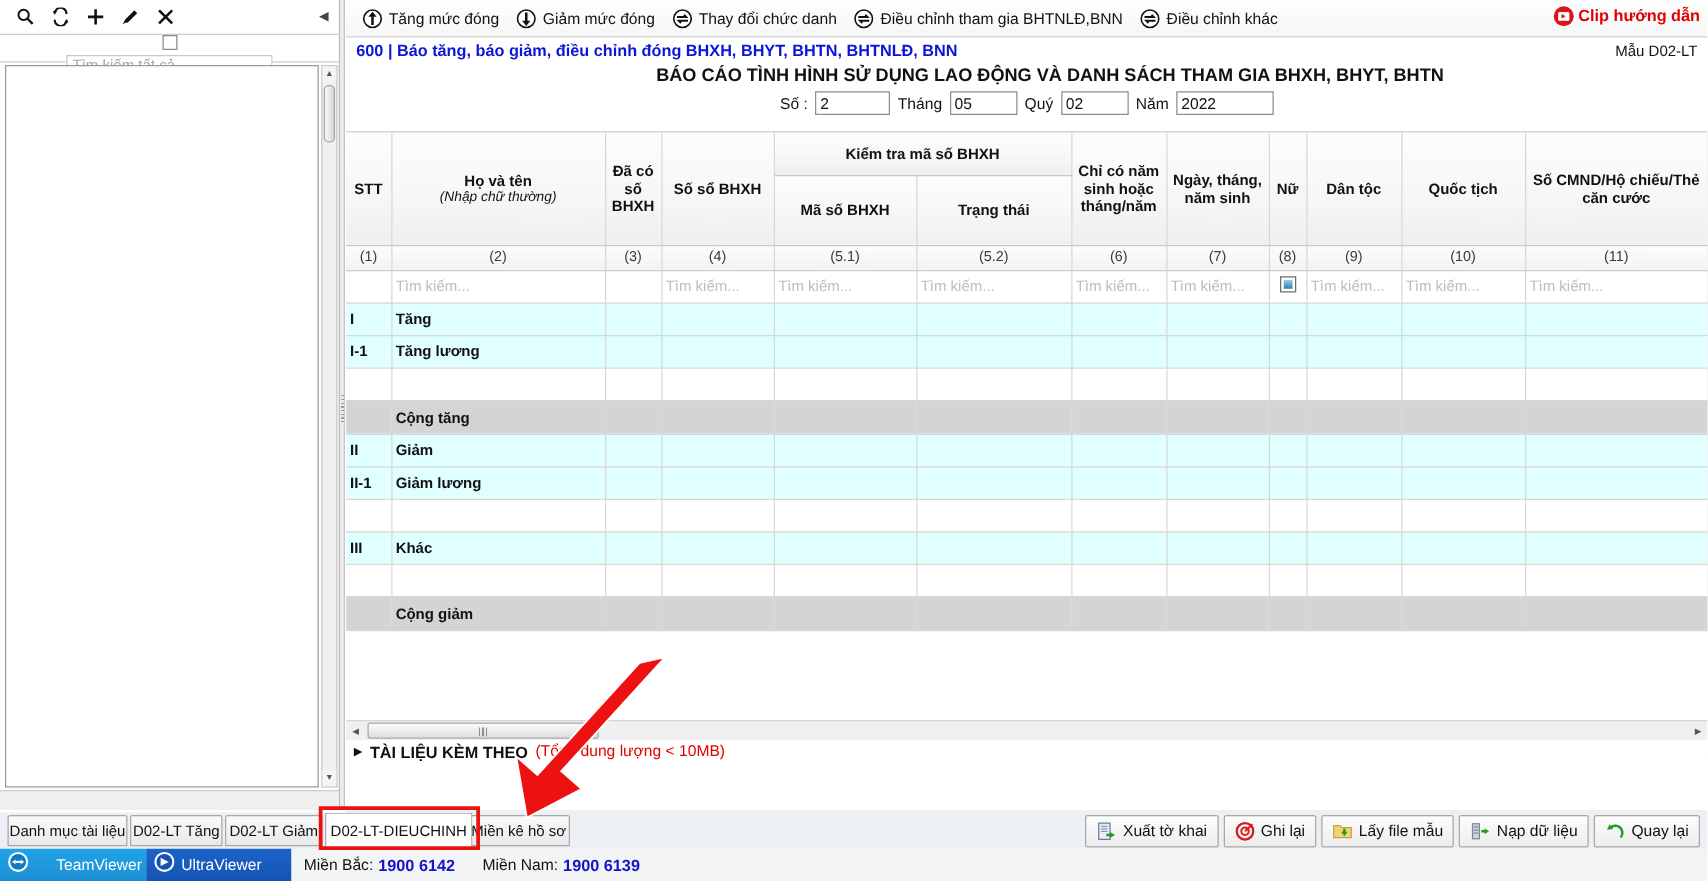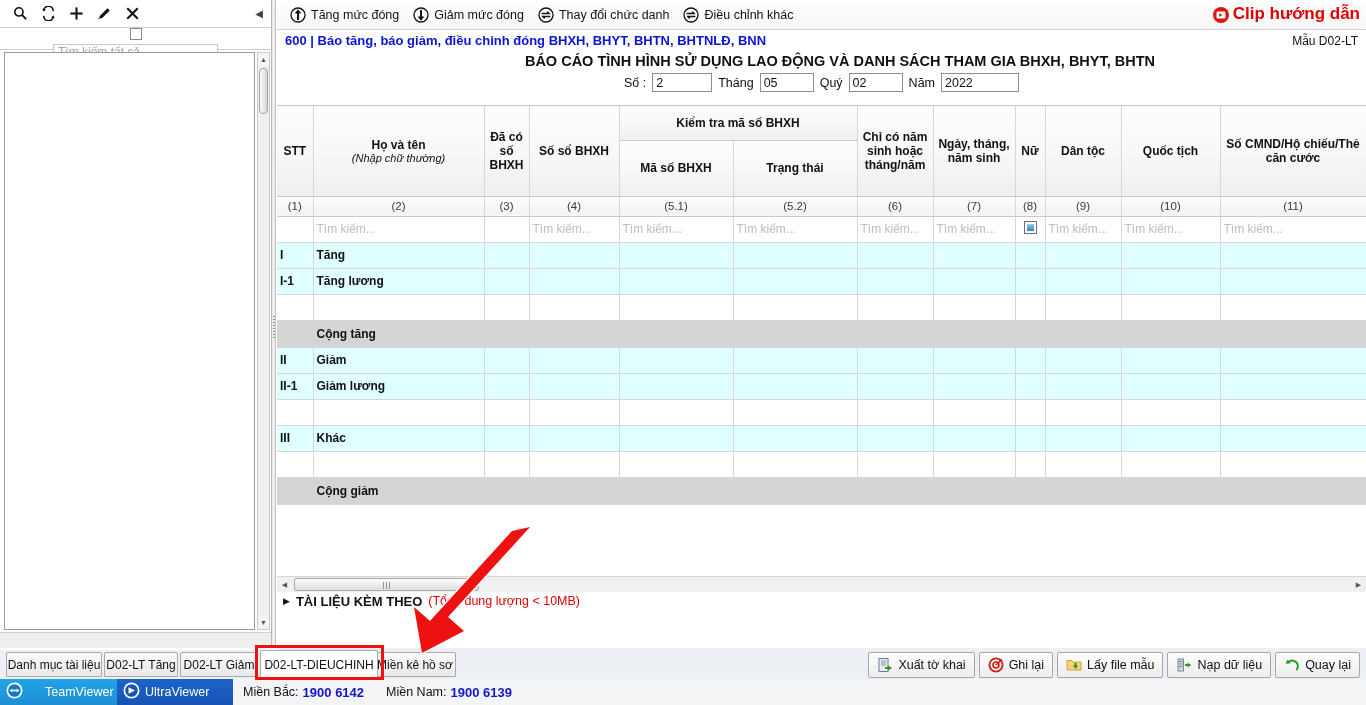--- a/index.html
+++ b/index.html
@@ -81,21 +81,21 @@
 
   #top-toolbar {
     height: 30px; display: flex; align-items: center;
     border-bottom: 1px solid #d0d0d0;
     background: linear-gradient(to bottom,#ffffff,#f6f6f6);
     padding-left: 6px; position: relative;
   }
   .tbtn { display: flex; align-items: center; gap: 5px; padding: 0 7px; height: 26px; font-size: 12.5px; color: #111; white-space: nowrap; }
   .circ-ico { width: 16px; height: 16px; flex: none; }
   #clip-guide { position: absolute; right: 6px; top: 4px; display: flex; align-items: center; gap: 5px; }
-  #clip-guide .lbl { color: #e00000; font-weight: bold; font-size: 17px; }
+  #clip-guide .lbl { color: #e00000; font-weight: bold; font-size: 13px; }
 
   #doc-title-row { position: relative; height: 22px; padding-left: 8px; }
   #doc-title { color: #0a15d8; font-weight: bold; font-size: 13px; line-height: 22px; }
   #mau-label { position: absolute; right: 8px; top: 0; line-height: 22px; font-size: 12px; color: #111; }
   #report-title { text-align: center; font-weight: bold; font-size: 14.5px; color: #111; padding: 1px 0 4px 0; margin-left: 37px; }
   #meta-row { display: flex; align-items: center; justify-content: center; gap: 6px; font-size: 12.5px; padding-bottom: 6px; }
   #meta-row .mlab { color: #111; }
   #meta-row input {
     border: 1px solid #8e8e8e; height: 19px; font-size: 12.5px; padding: 0 3px;
     font-family: "Liberation Sans", sans-serif; color: #111; background: #fff;
@@ -270,20 +270,30 @@
       </div>
       <div class="tbtn">
         <span class="circ-ico">
           <svg width="16" height="16" viewBox="0 0 16 16">
               <circle cx="8" cy="8" r="7" fill="#fff" stroke="#111" stroke-width="1.3"></circle>
               <path d="M3.6 6.6 H11 l-1.8-1.8" fill="none" stroke="#111" stroke-width="1.5"></path>
               <path d="M12.4 9.6 H5 l1.8 1.8" fill="none" stroke="#111" stroke-width="1.5"></path>
             </svg>
         </span>
         <span>Thay đổi chức danh</span>
+      </div>
+      <div class="tbtn">
+        <span class="circ-ico">
+          <svg width="16" height="16" viewBox="0 0 16 16">
+              <circle cx="8" cy="8" r="7" fill="#fff" stroke="#111" stroke-width="1.3"></circle>
+              <path d="M3.6 6.6 H11 l-1.8-1.8" fill="none" stroke="#111" stroke-width="1.5"></path>
+              <path d="M12.4 9.6 H5 l1.8 1.8" fill="none" stroke="#111" stroke-width="1.5"></path>
+            </svg>
+        </span>
+        <span>Điều chỉnh tham gia BHTNLĐ,BNN</span>
       </div>
       <div class="tbtn">
         <span class="circ-ico">
           <svg width="16" height="16" viewBox="0 0 16 16">
               <circle cx="8" cy="8" r="7" fill="#fff" stroke="#111" stroke-width="1.3"></circle>
               <path d="M3.6 6.6 H11 l-1.8-1.8" fill="none" stroke="#111" stroke-width="1.5"></path>
               <path d="M12.4 9.6 H5 l1.8 1.8" fill="none" stroke="#111" stroke-width="1.5"></path>
             </svg>
         </span>
         <span>Điều chỉnh khác</span>

